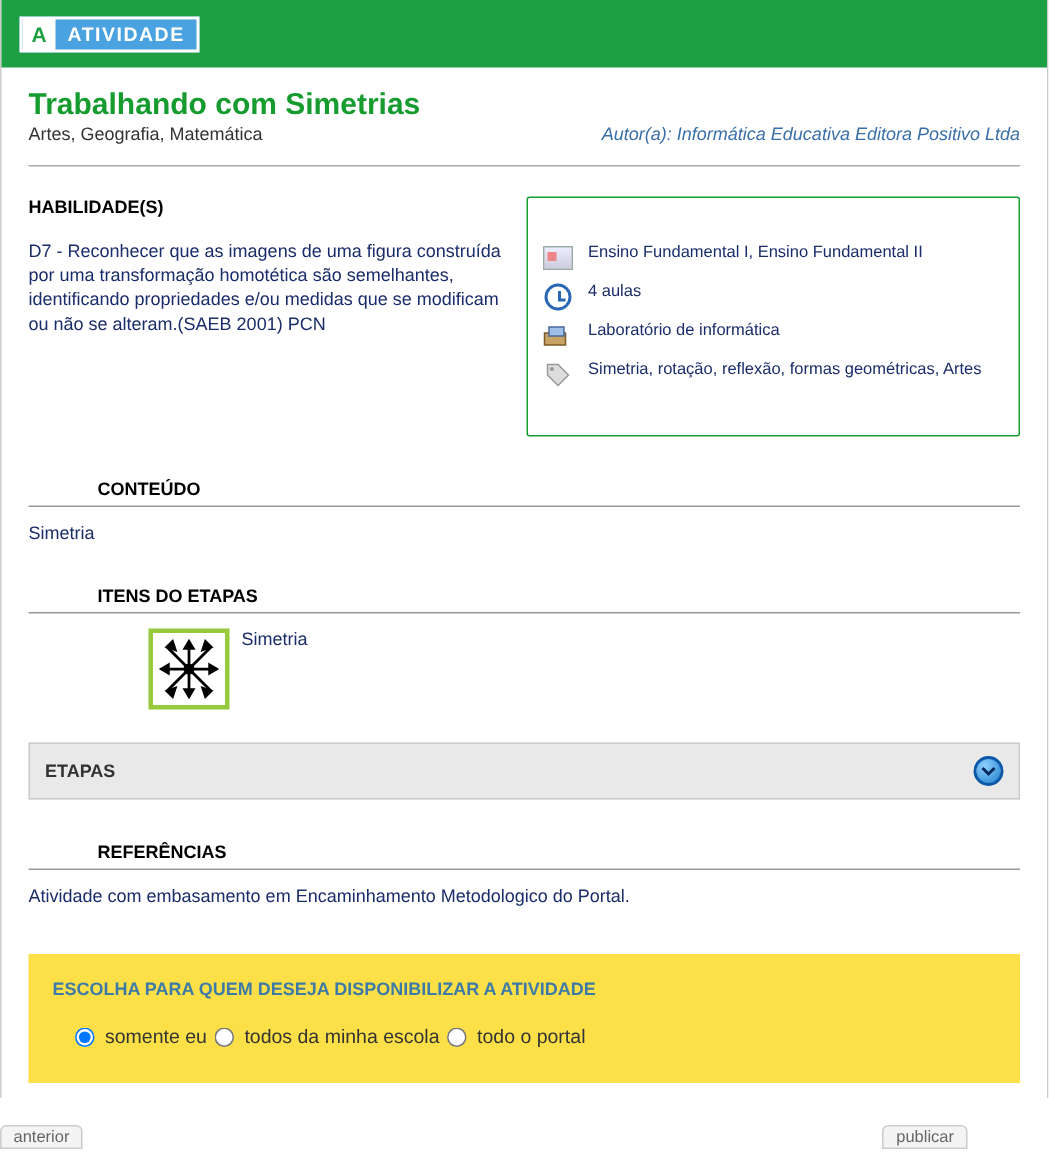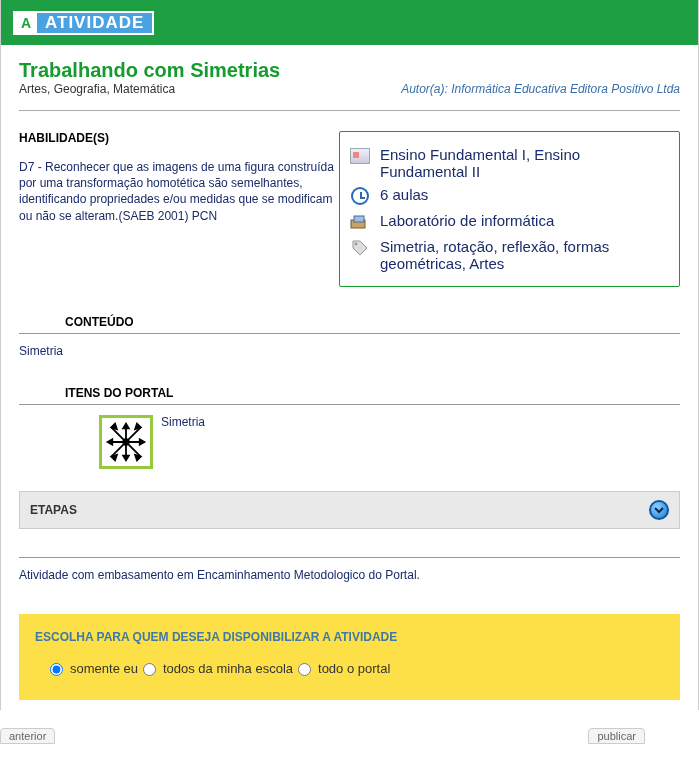--- a/index.html
+++ b/index.html
@@ -40,21 +40,21 @@
     height: 22px;
     display: inline-flex;
     align-items: center;
     justify-content: center;
     margin: 0;
   }
   .badge-text {
     color: #fff;
     font-weight: bold;
     letter-spacing: 1px;
-    font-size: 17px;
+    font-size: 13px;
     padding: 0 8px;
   }
   .content {
     padding: 14px 18px 10px 18px;
   }
   h1.title {
     color: #169b2f;
     font-size: 20px;
     font-weight: bold;
     margin: 0 0 0 0;
@@ -73,30 +73,30 @@
     color: #3a6fa8;
     font-size: 12px;
   }
   .hr {
     border: none;
     border-top: 1px solid #aaa;
     margin: 14px 0 0 0;
   }
   .two-col {
     display: flex;
-    gap: 0;
+    gap: 12px;
     margin-top: 20px;
   }
   .col-left { flex: 0 0 320px; }
   .col-right {
     flex: 1;
     border: 1px solid #169b2f;
     border-radius: 2px;
-    padding: 8px 10px;
-    font-size: 15px;
+    padding: 24px 10px;
+    font-size: 11px;
   }
   .section-head {
     font-weight: bold;
     font-size: 12px;
     color: #000;
     margin-bottom: 14px;
   }
   .body-text {
     color: #1a2c6a;
     font-size: 12px;
@@ -230,21 +230,21 @@
         <div class="info-row">
           <span class="icon">
               <span class="ico-card"></span>
             </span>
           <span class="txt">Ensino Fundamental I, Ensino Fundamental II</span>
         </div>
         <div class="info-row">
           <span class="icon">
               <span class="ico-clock"></span>
             </span>
-          <span class="txt">6 aulas</span>
+          <span class="txt">4 aulas</span>
         </div>
         <div class="info-row">
           <span class="icon">
             <svg class="ico-lab" viewBox="0 0 20 16">
                 <rect x="1" y="6" width="14" height="8" fill="#c8a366" stroke="#7a5a2a"></rect>
                 <rect x="4" y="2" width="10" height="6" fill="#9fbfe6" stroke="#4a6a9a"></rect>
               </svg>
           </span>
           <span class="txt">Laboratório de informática</span>
         </div>
@@ -260,21 +260,21 @@
       </div>
     </div>
 
     <div class="section">
       <div class="section-head">CONTEÚDO</div>
       <hr class="hr2">
       <div class="link-text">Simetria</div>
     </div>
 
     <div class="section">
-      <div class="section-head">ITENS DO PORTAL</div>
+      <div class="section-head">ITENS DO ETAPAS</div>
       <hr class="hr2">
       <div class="portal-item">
         <div class="portal-thumb">
           <svg viewBox="0 0 48 48" width="44" height="44">
             <rect x="0" y="0" width="48" height="48" fill="#fff"></rect>
             <g stroke="#000" stroke-width="2" fill="#000">
               <line x1="24" y1="4" x2="24" y2="44"></line>
               <line x1="4" y1="24" x2="44" y2="24"></line>
               <line x1="8" y1="8" x2="40" y2="40"></line>
               <line x1="40" y1="8" x2="8" y2="40"></line>
@@ -291,20 +291,21 @@
     <div class="etapas-bar">
       <span class="lbl">ETAPAS</span>
       <span class="toggle-btn">
         <svg viewBox="0 0 10 10">
             <path d="M1 3 L5 7 L9 3" fill="none" stroke="#002b5c" stroke-width="2"></path>
           </svg>
       </span>
     </div>
 
     <div class="section">
+      <div class="section-head">REFERÊNCIAS</div>
       <hr class="hr2">
       <div class="link-text" style="color:#1a2c6a;">Atividade com embasamento em Encaminhamento Metodologico do Portal.</div>
     </div>
 
     <div class="choice-box">
       <div class="choice-title">ESCOLHA PARA QUEM DESEJA DISPONIBILIZAR A ATIVIDADE</div>
       <div class="radios">
         <label>
           <input type="radio" name="share" checked="" style="">
           <span>somente eu</span>

